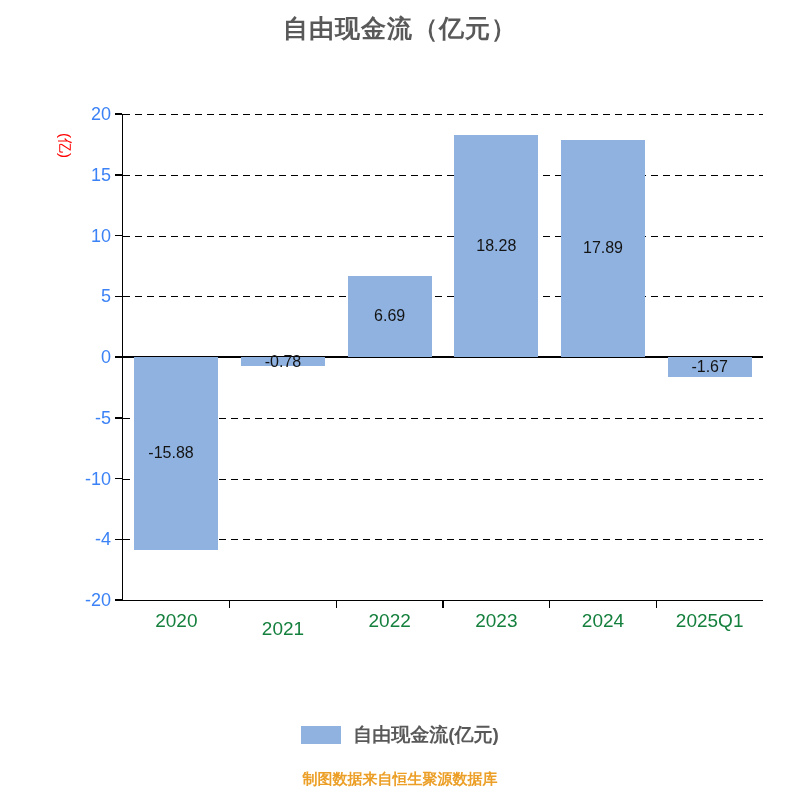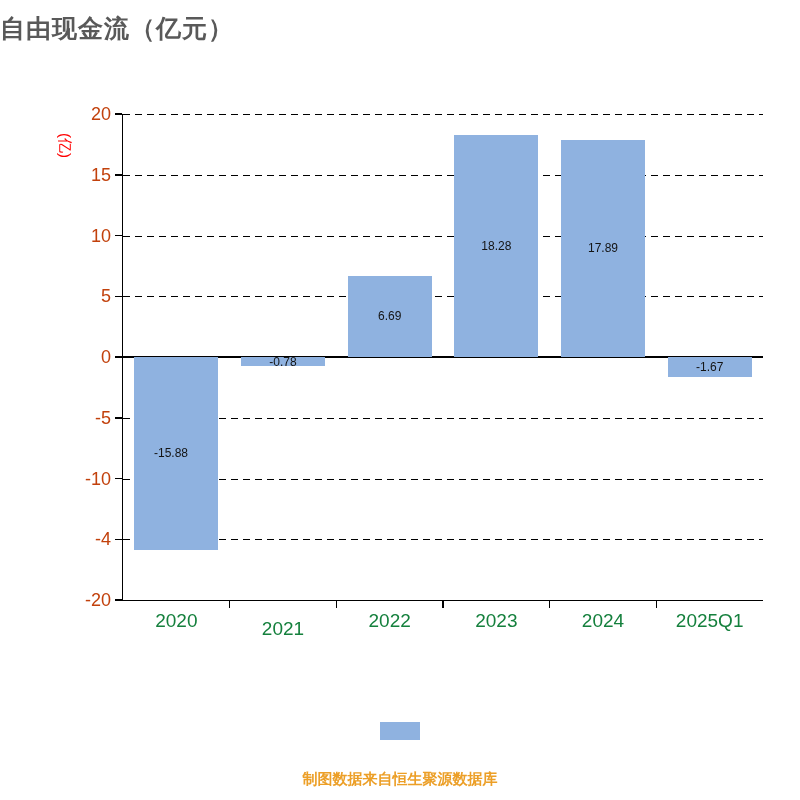--- a/index.html
+++ b/index.html
@@ -2,54 +2,54 @@
 <html><head>
 <meta charset="utf-8">
 <style>
   html,body{margin:0;padding:0;}
   body{
     width:800px;height:800px;position:relative;background:#ffffff;
     font-family:"Liberation Sans","DejaVu Sans",sans-serif;
     overflow:hidden;
   }
   .title{
-    position:absolute;top:12px;left:0;width:800px;
+    position:absolute;top:12px;left:0;width:800px;text-align:center;
     font-size:25px;font-weight:bold;color:#595959;letter-spacing:1px;
   }
   .y-unit{
     position:absolute;left:52px;top:136px;color:#ff0000;font-size:15px;
     transform:rotate(90deg);transform-origin:center;white-space:nowrap;
   }
   .plot{
     position:absolute;left:122px;top:114px;width:640px;height:486px;
     border-left:1.5px solid #000;border-bottom:1.5px solid #000;
     box-sizing:content-box;
   }
   .gridline{
     position:absolute;left:0;width:100%;height:1px;
     background:repeating-linear-gradient(to right,#000 0 7px,transparent 7px 12px);
   }
   .zero-line{
     position:absolute;left:0;width:100%;height:2px;background:#000;
   }
   .y-tick-label{
-    position:absolute;width:54px;text-align:right;font-size:18px;color:#c2410c;
+    position:absolute;width:54px;text-align:right;font-size:18px;color:#3b82f6;
     transform:translateY(-50%);
   }
   .y-axis-tick{
     position:absolute;width:7px;height:1.5px;background:#000;
   }
   .x-axis-tick{
     position:absolute;width:1.5px;height:7px;background:#000;
   }
   .bar{
     position:absolute;background:#8FB2E0;
   }
   .bar-value-label{
-    position:absolute;font-size:12px;color:#141414;text-align:center;
+    position:absolute;font-size:16px;color:#141414;text-align:center;
     transform:translate(-50%,-50%);white-space:nowrap;
   }
   .x-tick-label{
     position:absolute;font-size:19px;color:#15803d;text-align:center;
     transform:translateX(-50%);white-space:nowrap;
   }
   .legend{
     position:absolute;top:722px;left:0;width:800px;
     display:flex;align-items:center;justify-content:center;gap:12px;
   }
@@ -118,15 +118,16 @@
     <div class="x-tick-label" style="left: 480px; top: 496px;">2024</div>
     <div class="x-axis-tick" style="left: 425.917px; top: 487px;"></div>
     <div class="bar" style="left: 544.667px; top: 243px; width: 84px; height: 20.2905px; background: rgb(143, 178, 224);"></div>
     <div class="bar-value-label" style="left: 586.667px; top: 253.145px;">-1.67</div>
     <div class="x-tick-label" style="left: 586.667px; top: 496px;">2025Q1</div>
     <div class="x-axis-tick" style="left: 532.583px; top: 487px;"></div>
   </div>
 
 <div class="legend">
   <span class="legend-swatch"></span>
+  <span class="legend-label">自由现金流(亿元)</span>
 </div>
 
 <div class="footer">制图数据来自恒生聚源数据库</div>
 
 </body></html>

